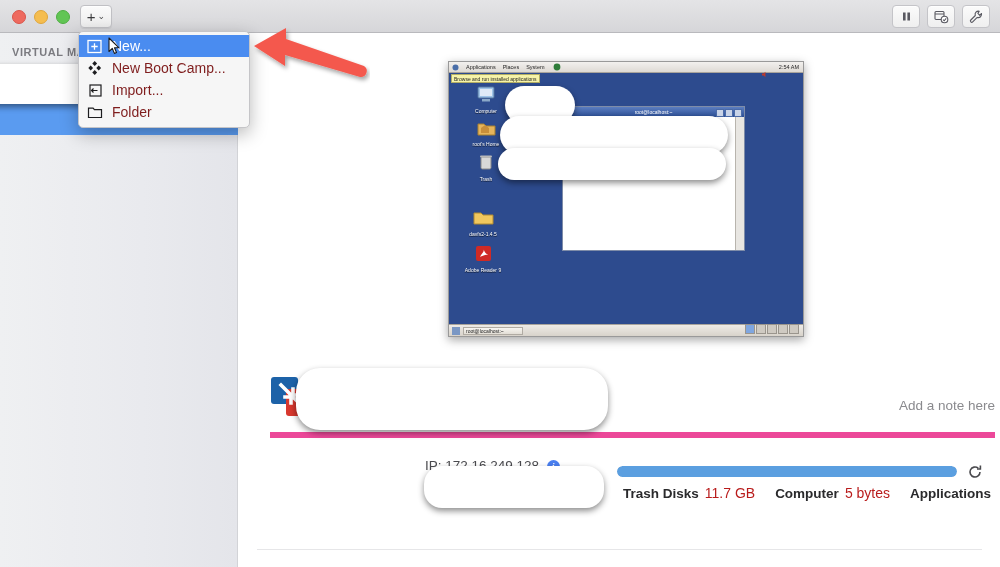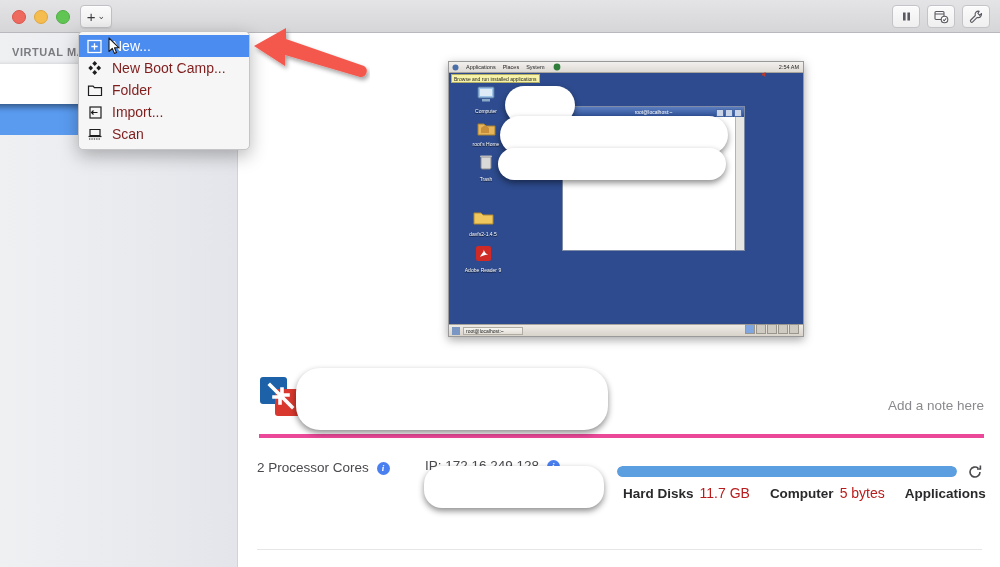--- a/index.html
+++ b/index.html
@@ -129,22 +129,22 @@
     height:8px;min-width:60px;background:linear-gradient(to bottom,#f7f5f1,#e2ded6);
     border:1px solid #b0aba3;font-size:5px;color:#1d1d1d;padding:0 2px;
     display:flex;align-items:center;box-sizing:border-box;
   }
   .vm-wsw{position:absolute;right:4px;bottom:2px;display:flex;gap:1px;}
   .vm-wsw i{width:8px;height:8px;background:#cfcac2;border:.5px solid #9a958d;display:block;}
   .vm-wsw i.on{background:#7fa6e0;}
 
   
   .noterow{
-    position:absolute;left:20px;top:325px;width:725px;height:80px;
-    border-bottom:4px solid #ec4899;box-sizing:border-box;
+    position:absolute;left:31px;top:325px;width:725px;height:80px;
+    border-bottom:6px solid #ec4899;box-sizing:border-box;
   }
   .vmware-logo{position:absolute;left:0;top:18px;width:46px;height:42px;}
   .os-name{
     position:absolute;left:56px;top:46px;font-size:15px;color:#3c3c3e;
   }
   .note-hint{
     position:absolute;right:0;top:40px;font-size:13.5px;color:#8a8a8e;
   }
   .note-divider{
     position:absolute;left:253px;top:12px;width:1px;height:28px;background:#c8c8cc;
@@ -348,44 +348,40 @@
           <path d="M33 31 L21 19 M21 19 L21 27 M21 19 L29 19" stroke="#ffffff" stroke-width="3.6" fill="none" stroke-linecap="square"></path>
         </svg>
       </span>
       <div class="os-name">Linu</div>
       <div class="note-divider"></div>
       <div class="note-hint">Add a note here</div>
     </div>
 
     <div class="specs">
       <div class="spec-left">
-        <div>
-          <span>2 Processor Cores</span>
-          <span class="infodot">i</span>
-        </div>
       </div>
 
       <div class="spec-ip">
         <span>IP: 172.16.249.128</span>
         <span class="infodot">i</span>
       </div>
 
       <div class="diskwrap">
         <span class="diskbar">
             <i style="width:100%"></i>
           </span>
         <span class="refresh">
           <svg width="16" height="16" viewBox="0 0 16 16">
             <path d="M13 8a5 5 0 1 1-1.8-3.85" fill="none" stroke="#4a4a4e" stroke-width="1.6"></path>
             <polyline points="13.4,1.6 13.4,5 10,5" fill="none" stroke="#4a4a4e" stroke-width="1.6"></polyline>
           </svg>
         </span>
         <div class="legend">
           <span class="dot" style="background:#5b9fe0"></span>
-          <span class="nm">Hard Disks</span>
+          <span class="nm">Trash Disks</span>
           <span class="vl">11.7 GB</span>
           <span class="dot" style="background:#5cb85c"></span>
           <span class="nm">Computer</span>
           <span class="vl">5 bytes</span>
           <span class="dot" style="background:#ed9030"></span>
           <span class="nm">Applications</span>
         </div>
       </div>
     </div>
 
@@ -429,47 +425,37 @@
           <rect x="10" y="5.3" width="3.4" height="3.4" transform="rotate(45 11.7 7)"></rect>
           <rect x="6" y="9.8" width="3.4" height="3.4" transform="rotate(45 7.7 11.5)"></rect>
         </svg>
       </span>
       <span class="lbl">New Boot Camp...</span>
     </div>
 
 
     <div class="mi">
       <span class="ic">
-        <svg width="16" height="14" viewBox="0 0 16 14">
-          <path d="M1.5 3.2h4.6l1.3 1.5h7.1v7.8H1.5z" fill="none" stroke="#1d1d1f" stroke-width="1.2"></path>
-        </svg>
-      </span>
-      <span class="lbl">Folder</span>
-    </div>
-
-    <div class="mi">
-      <span class="ic">
         <svg width="16" height="15" viewBox="0 0 16 15">
           <rect x="3" y="2" width="11" height="11" fill="none" stroke="#1d1d1f" stroke-width="1.2"></rect>
           <path d="M10.5 7.5H4.6M6.5 5.5l-2 2 2 2" fill="none" stroke="#1d1d1f" stroke-width="1.2"></path>
         </svg>
       </span>
       <span class="lbl">Import...</span>
     </div>
 
     <div class="mi">
       <span class="ic">
         <svg width="16" height="14" viewBox="0 0 16 14">
-          <path d="M3 2.5h10v6H3z" fill="none" stroke="#1d1d1f" stroke-width="1.2"></path>
-          <path d="M1.5 9.5h13" stroke="#1d1d1f" stroke-width="1.2"></path>
-          <path d="M2 12h12" stroke="#1d1d1f" stroke-width="1.1" stroke-dasharray="1.3 1.1"></path>
+          <path d="M1.5 3.2h4.6l1.3 1.5h7.1v7.8H1.5z" fill="none" stroke="#1d1d1f" stroke-width="1.2"></path>
         </svg>
       </span>
-      <span class="lbl">Scan</span>
-    </div>
+      <span class="lbl">Folder</span>
+    </div>
+
   </div>
 
   <span class="cursor">
     <svg width="12" height="18" viewBox="0 0 12 18">
       <path d="M1 1 L1 14.5 L4.3 11.4 L6.4 16.4 L8.5 15.5 L6.5 10.7 L10.8 10.7 Z" fill="#ffffff" stroke="#1b1b1b" stroke-width="1.1" stroke-linejoin="round"></path>
     </svg>
   </span>
 
 </div>
 

